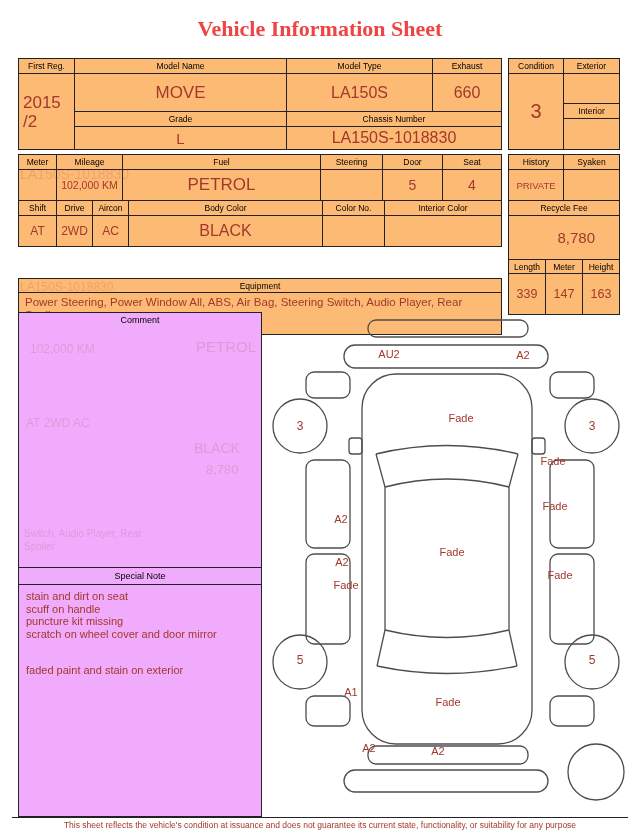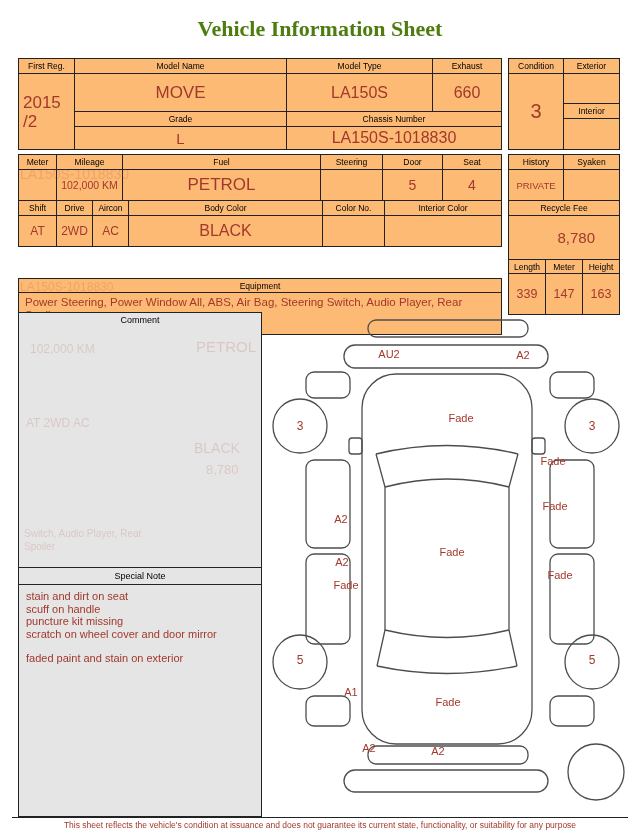--- a/index.html
+++ b/index.html
@@ -1,35 +1,35 @@
 <!DOCTYPE html>
 <html><head>
 <meta charset="utf-8">
 <style>
   html,body{margin:0;padding:0;background:#fff;}
   .sheet{position:relative;width:640px;height:835px;background:#fff;overflow:hidden;
          font-family:"Liberation Sans",sans-serif;color:#111;}
   .title{position:absolute;top:16px;left:0;width:100%;text-align:center;
-         font-family:"Liberation Serif",serif;font-weight:bold;font-size:22px;color:#4d7c0f;}
+         font-family:"Liberation Serif",serif;font-weight:bold;font-size:22px;color:#ef4444;}
   .gb{position:absolute;display:grid;box-sizing:border-box;border:1.4px solid #222;background:#fdba74;}
   .c{border-right:1px solid #222;border-bottom:1px solid #222;box-sizing:border-box;
      display:flex;align-items:center;justify-content:center;position:relative;text-align:center;}
   .lr{border-right:none!important;}
   .lb{border-bottom:none!important;}
   .h{font-size:8.5px;color:#000;}
   .v{color:#a2392c;}
   .left{justify-content:flex-start;text-align:left;}
   .prewrap{white-space:pre-line;}
-  .box{position:absolute;box-sizing:border-box;border:1.4px solid #222;background:#e5e5e5;padding-left:16px;}
+  .box{position:absolute;box-sizing:border-box;border:1.4px solid #222;background:#f0abfc;padding-left:16px;}
   .comment-label{position:absolute;top:2px;left:0;right:0;text-align:center;font-size:9px;color:#000;}
   .sn-band{position:absolute;top:254px;left:-1px;right:-1px;height:16px;border-top:1px solid #222;
            border-bottom:1px solid #222;display:flex;align-items:center;justify-content:center;
            font-size:9px;color:#000;}
   .sn-lines{position:absolute;top:277px;left:7px;right:4px;font-size:11px;line-height:12.6px;color:#a2392c;}
-  .sn-gap{margin-top:12px;}
+  .sn-gap{margin-top:24px;}
   .diagram{position:absolute;left:264px;top:314px;width:372px;height:500px;}
   .anno{position:absolute;transform:translate(-50%,-50%);color:#a2392c;font-size:11px;white-space:nowrap;z-index:3;}
   .ghost{position:absolute;color:#a2392c;opacity:0.17;white-space:nowrap;z-index:5;pointer-events:none;}
   .footer{position:absolute;left:12px;width:616px;top:817px;border-top:1.5px solid #222;}
   .footer-text{margin-top:2px;text-align:center;font-size:8.5px;color:#a2392c;}
   svg{display:block;}
 </style>
 </head>
 <body>
 

